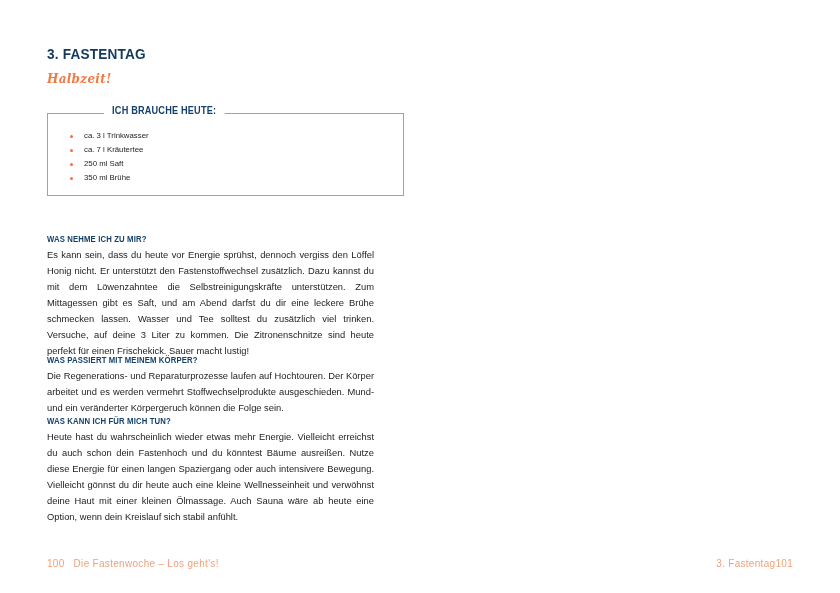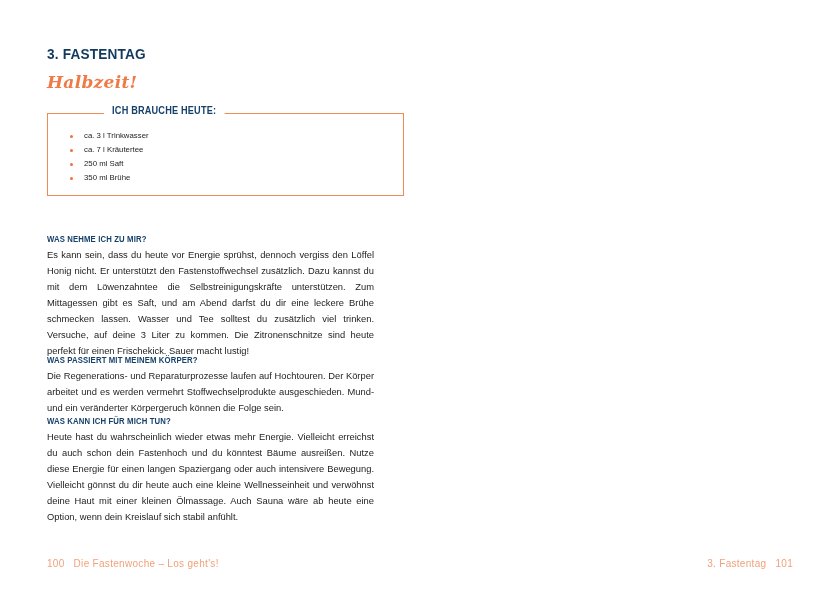--- a/index.html
+++ b/index.html
@@ -34,21 +34,21 @@
     letter-spacing: 0.2px;
     transform: scaleX(0.88);
     transform-origin: left center;
     white-space: nowrap;
   }
   .script {
     color: #f07a45;
     font-family: "DejaVu Serif", serif;
     font-style: italic;
     font-weight: bold;
-    font-size: 17px;
+    font-size: 12px;
     letter-spacing: 0.3px;
     white-space: nowrap;
   }
   .sub-head {
     color: #14406a;
     font-weight: bold;
     font-size: 8.6px;
     letter-spacing: 0.15px;
     transform: scaleX(0.9);
     transform-origin: left center;
@@ -131,21 +131,21 @@
     bottom: 24px;
     font-family: "Liberation Sans", sans-serif;
     font-size: 10px;
     color: #f2a07a;
     letter-spacing: 0.3px;
     white-space: nowrap;
   }
   #footer-left  { left: 47px; }
   #footer-right { right: 47px; }
   .footer-num { color: #f2a07a; margin-right: 9px; }
-  .footer-num.after { margin-right: 0; margin-left: 9px; }
+  .footer-num.after { margin-right: 0; }
 </style>
 </head>
 <body>
 
 <div class="page page-left">
 
   <div class="heading-main" id="title-3-fastentag">3. FASTENTAG</div>
 
   <div class="script" id="subtitle-halbzeit">Halbzeit!</div>
 

